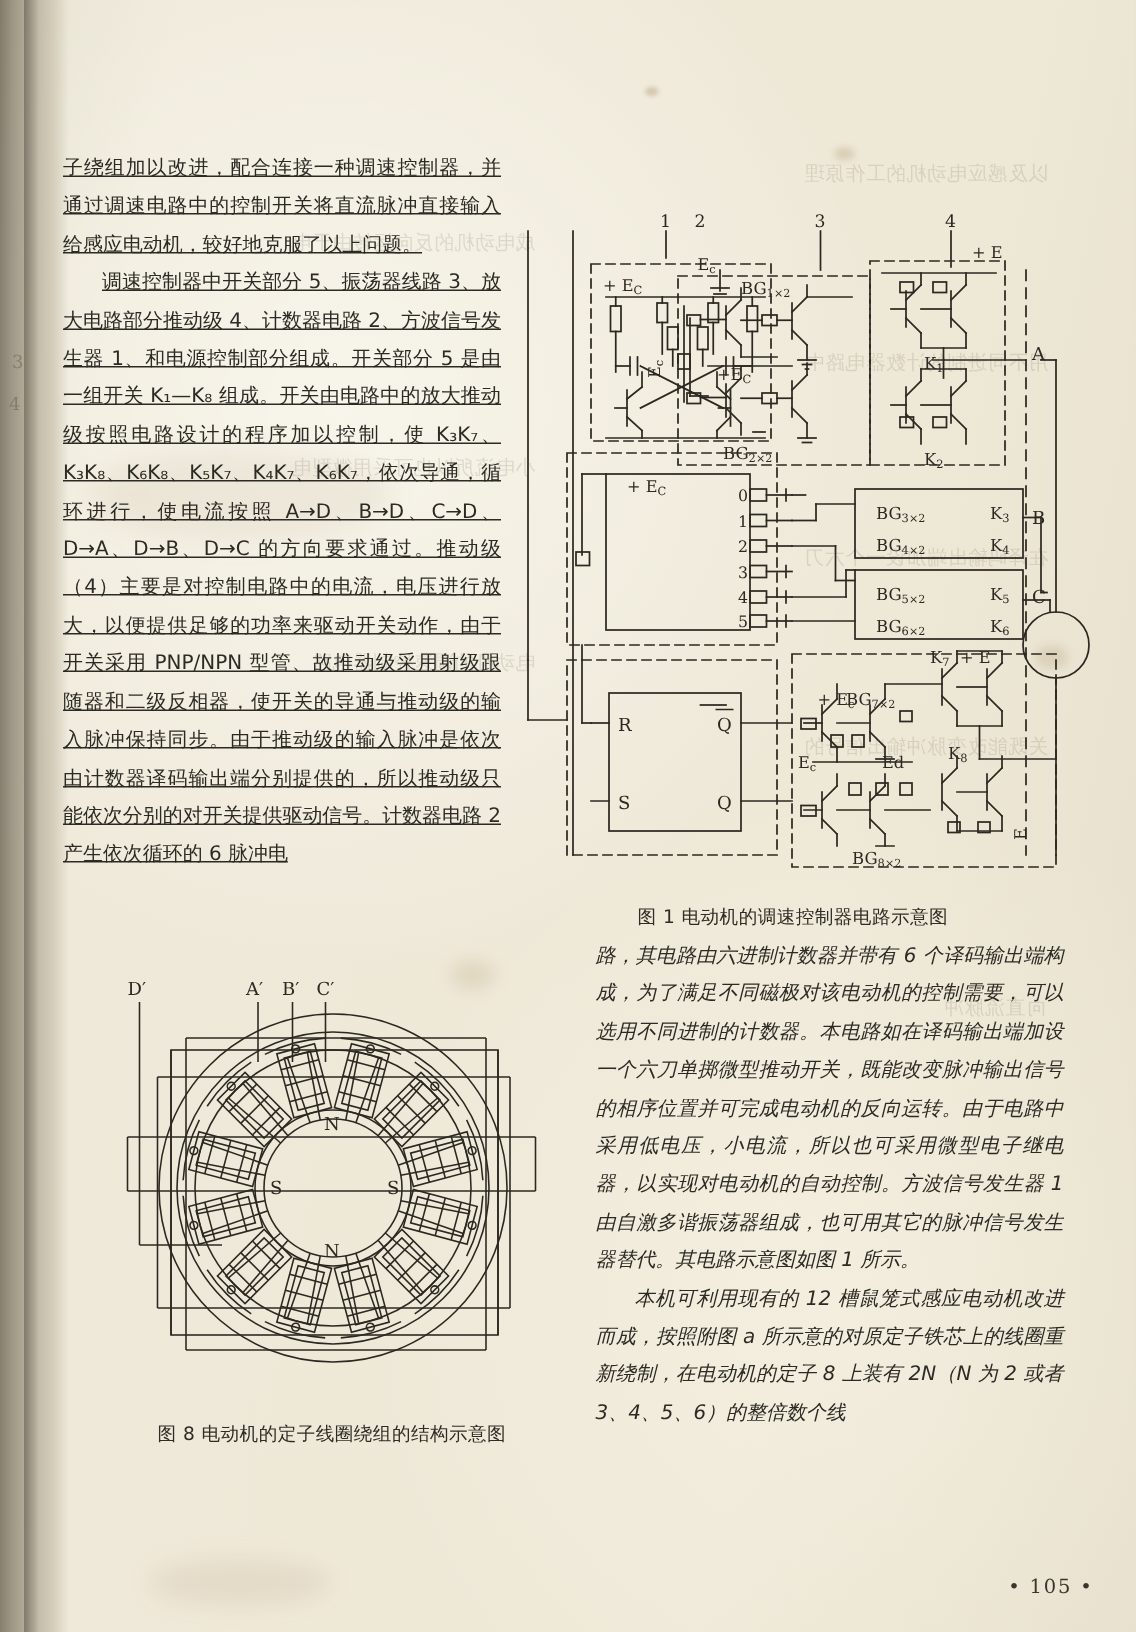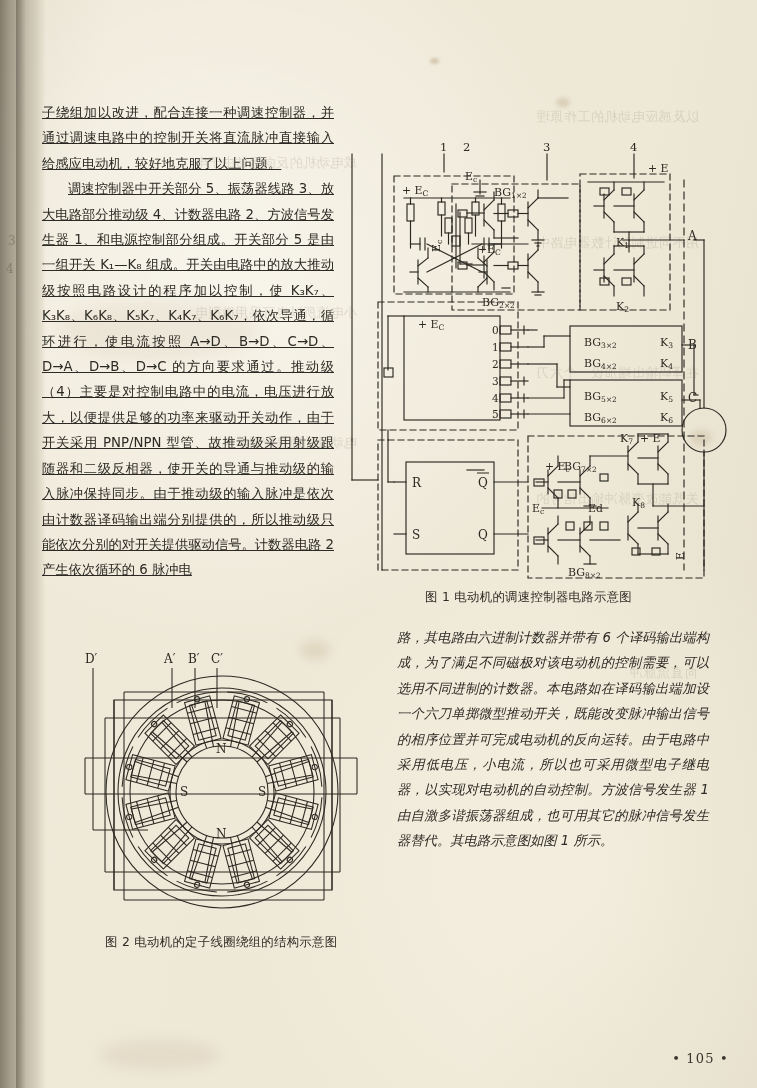--- a/index.html
+++ b/index.html
@@ -54,20 +54,21 @@
   .rcol{left:397px;top:625px;width:312px;font-style:italic;}
   
   .marginnum{
     position:absolute;color:#6a6253;opacity:.55;
     font-size:12px;font-family:"DejaVu Serif","Liberation Serif",serif;
   }
   
   .caption{
     position:absolute;color:#2f2c25;font-size:12.4px;
     letter-spacing:.3px;
+    margin-top:14px;
   }
   #cap1{left:425px;top:589px;}
   #cap2{left:105px;top:934px;}
   
   #pagenum{
     position:absolute;left:0;right:28px;bottom:22px;text-align:right;
     color:#3a362d;font-size:13px;letter-spacing:1.2px;
     font-family:"DejaVu Serif","Liberation Serif",serif;
     margin-top:16px;
   }
@@ -124,20 +125,21 @@
   <div class="marginnum" style="left:8px;top:234px;">3</div>
   <div class="marginnum" style="left:6px;top:262px;">4</div>
 
   <div class="col lcol">
     <p>子绕组加以改进，配合连接一种调速控制器，并通过调速电路中的控制开关将直流脉冲直接输入给感应电动机，较好地克服了以上问题。</p>
     <p class="ind">调速控制器中开关部分 5、振荡器线路 3、放大电路部分推动级 4、计数器电路 2、方波信号发生器 1、和电源控制部分组成。开关部分 5 是由一组开关 K₁—K₈ 组成。开关由电路中的放大推动级按照电路设计的程序加以控制，使 K₃K₇、K₃K₈、K₆K₈、K₅K₇、K₄K₇、K₆K₇，依次导通，循环进行，使电流按照 A→D、B→D、C→D、D→A、D→B、D→C 的方向要求通过。推动级（4）主要是对控制电路中的电流，电压进行放大，以便提供足够的功率来驱动开关动作，由于开关采用 PNP/NPN 型管、故推动级采用射级跟随器和二级反相器，使开关的导通与推动级的输入脉冲保持同步。由于推动级的输入脉冲是依次由计数器译码输出端分别提供的，所以推动级只能依次分别的对开关提供驱动信号。计数器电路 2 产生依次循环的 6 脉冲电</p>
   </div>
 
   <div class="col rcol">
     <p>路，其电路由六进制计数器并带有 6 个译码输出端构成，为了满足不同磁极对该电动机的控制需要，可以选用不同进制的计数器。本电路如在译码输出端加设一个六刀单掷微型推动开关，既能改变脉冲输出信号的相序位置并可完成电动机的反向运转。由于电路中采用低电压，小电流，所以也可采用微型电子继电器，以实现对电动机的自动控制。方波信号发生器 1 由自激多谐振荡器组成，也可用其它的脉冲信号发生器替代。其电路示意图如图 1 所示。</p>
+    <p class="ind">本机可利用现有的 12 槽鼠笼式感应电动机改进而成，按照附图 a 所示意的对原定子铁芯上的线圈重新绕制，在电动机的定子 8 上装有 2N（N 为 2 或者 3、4、5、6）的整倍数个线</p>
   </div>
 
 
   <div id="fig1">
     <svg viewBox="0 0 398 445" xmlns="http://www.w3.org/2000/svg">
       <g class="ink" stroke-width="1.15" stroke-linecap="square">
 
         <line x1="20" y1="14" x2="20" y2="300"></line>
         <line x1="50" y1="14" x2="50" y2="430"></line>
         <line x1="112" y1="14" x2="112" y2="32"></line>
@@ -681,16 +683,16 @@
         <text x="149" y="15">C′</text>
         <text x="154" y="105">N</text>
         <text x="118" y="148">S</text>
         <text x="196" y="148">S</text>
         <text x="154" y="190">N</text>
       </g>
     </svg>
   </div>
 
   <div class="caption" id="cap1">图 1    电动机的调速控制器电路示意图</div>
-  <div class="caption" id="cap2">图 2    电动机的定子线圈绕组的结构示意图</div>
+  <div class="caption" id="cap2">图 8    电动机的定子线圈绕组的结构示意图</div>
 
   <div id="pagenum">• 105 •</div>
 </div>
 
 </body></html>

